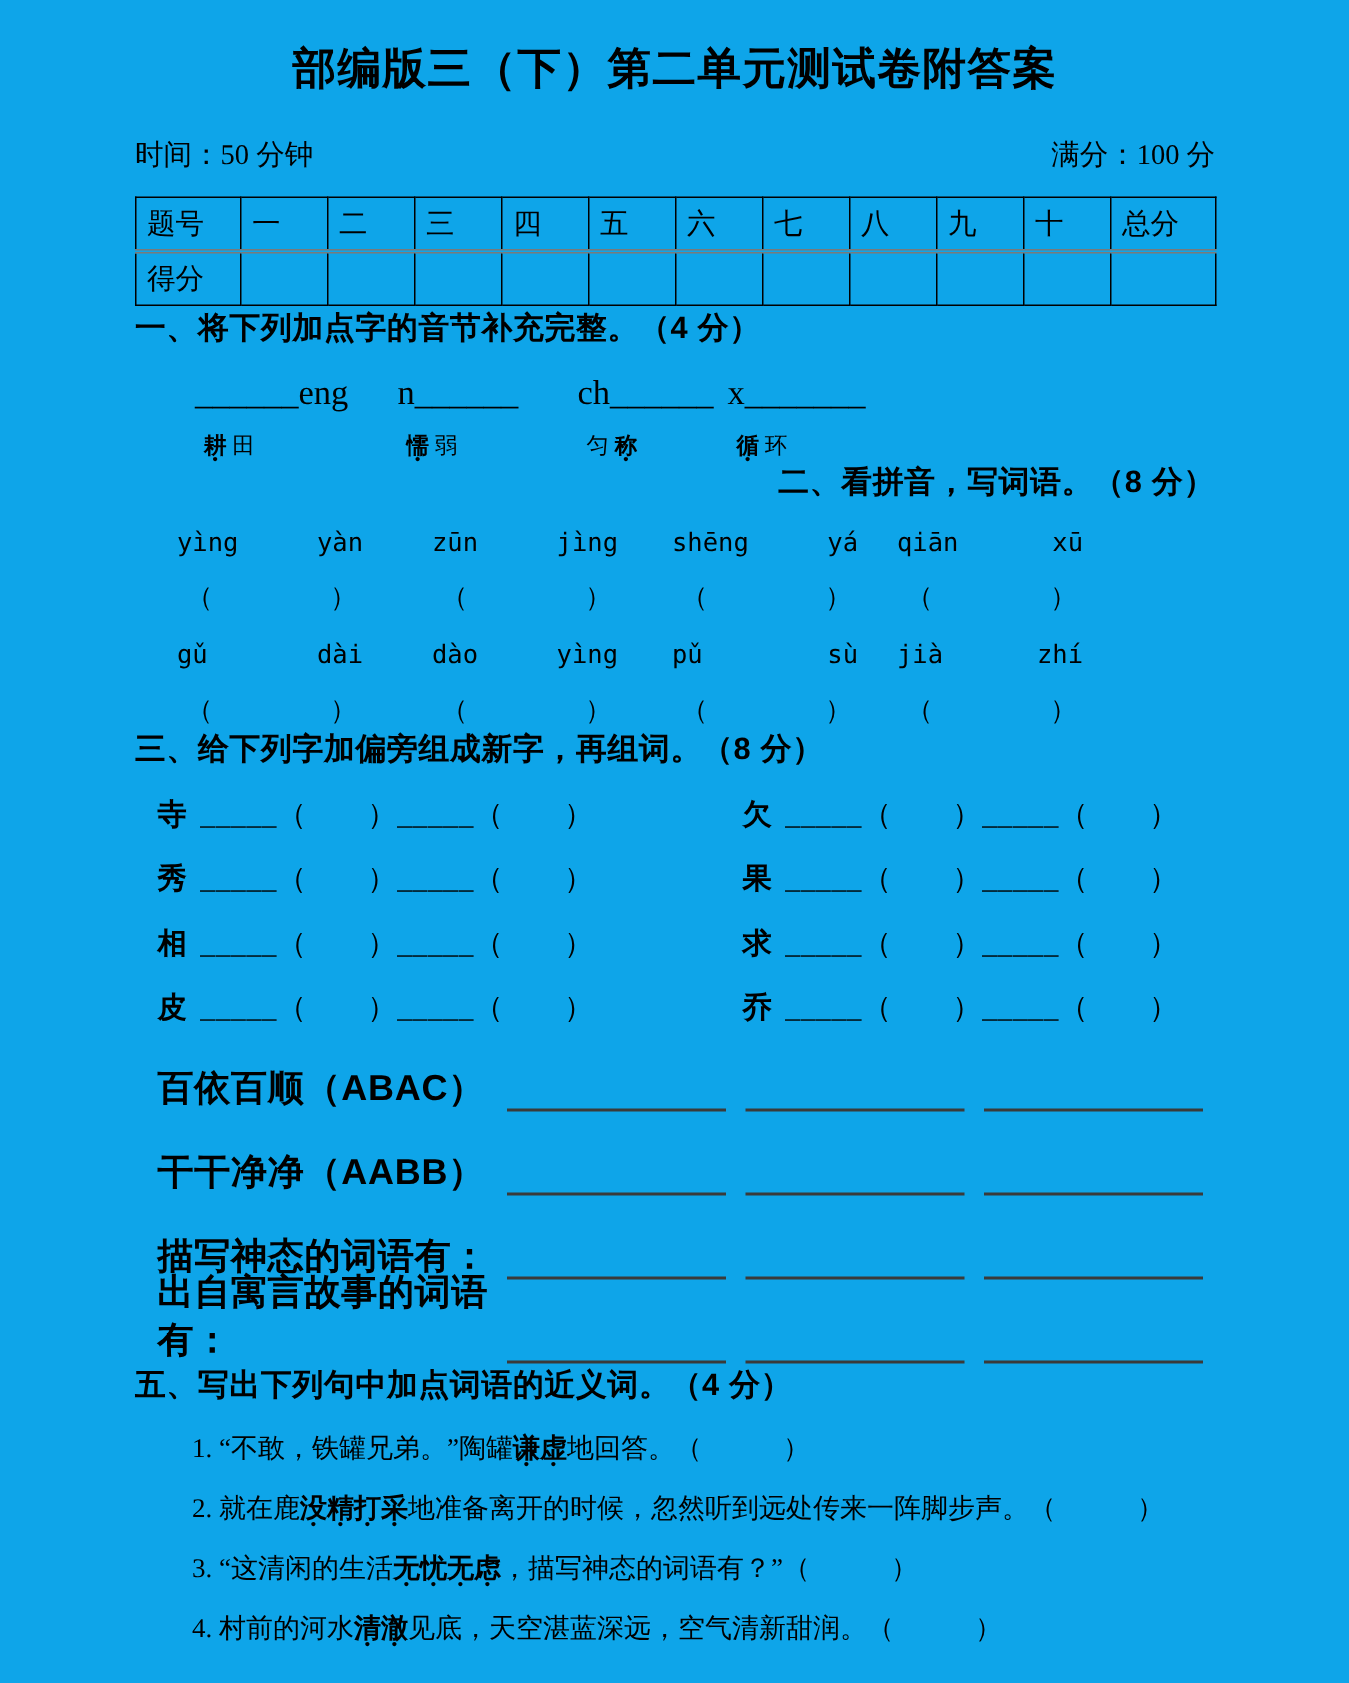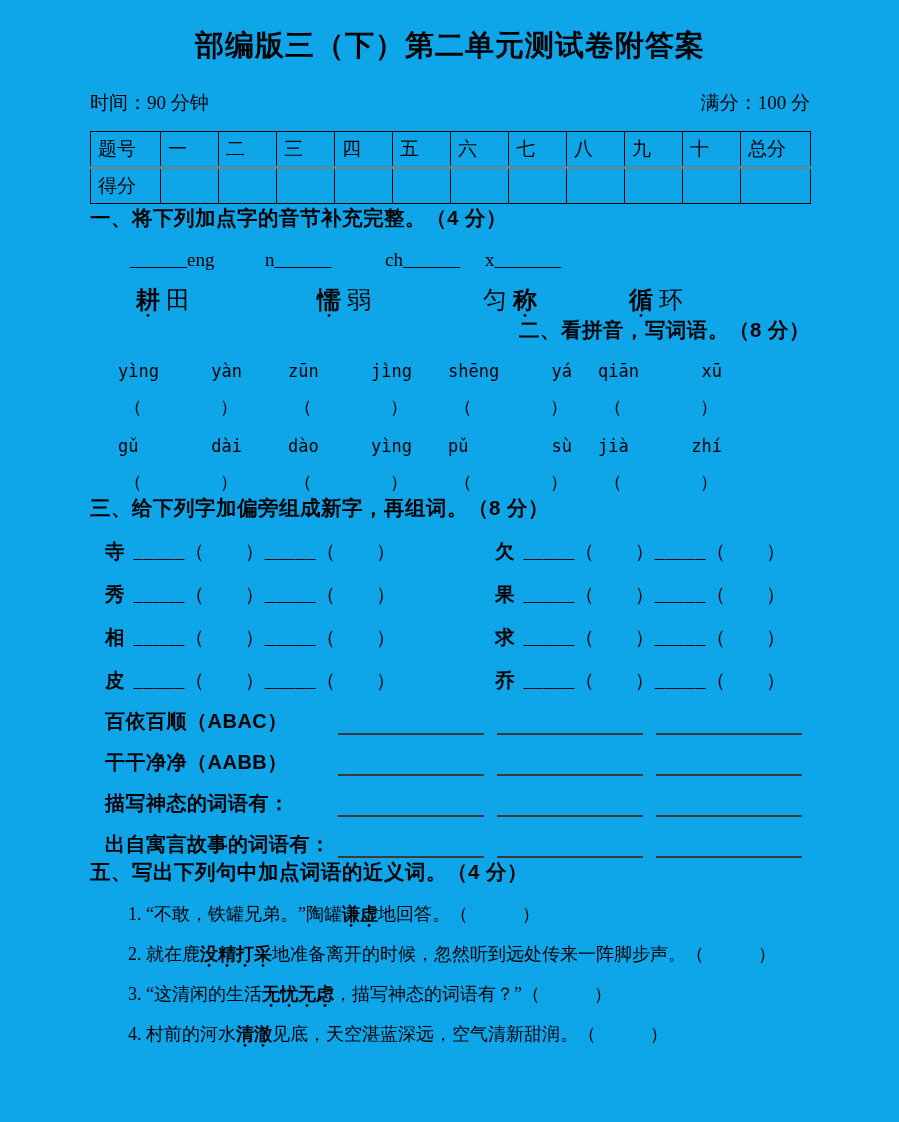--- a/index.html
+++ b/index.html
@@ -25,22 +25,22 @@
     vertical-align:middle;text-align:left;
   }
   table.score-table tr.r1 td{border-bottom:3px double #7a7a7a;}
   h2.sec-h{
     margin:0;font-size:20.5px;font-weight:700;
     font-family:"Liberation Sans", sans-serif;letter-spacing:0.5px;
   }
   .h1m{margin-top:19px;} .h2m{margin-top:14px;text-align:right;} .h3m{margin-top:16px;}
   .h4m{margin-top:14px;} .h5m{margin-top:12px;}
   
-  .s1-blanks{margin-top:17px;padding-left:40px;display:flex;font-size:19px;}
-  .s1-words{margin-top:13px;padding-left:46px;display:flex;font-size:24px;gap:46px;}
+  .s1-blanks{margin-top:17px;padding-left:40px;display:flex;font-size:23px;}
+  .s1-words{margin-top:13px;padding-left:46px;display:flex;font-size:15px;}
   .s1c1{width:135px;} .s1c2{width:120px;} .s1c3{width:100px;} .s1c4{width:120px;}
   
   .dotchar{
     position:relative;display:inline-block;font-weight:700;
     font-family:"Liberation Sans", sans-serif;
   }
   .dotchar::after{
     content:"•";position:absolute;left:50%;bottom:-0.5em;
     transform:translateX(-50%);font-size:10px;line-height:1;font-weight:700;
   }
@@ -53,41 +53,41 @@
   .py-row .py-group:nth-child(3),.paren-row .py-group:nth-child(3){margin-left:20px;}
   .py-row .py-group:nth-child(4),.paren-row .py-group:nth-child(4){margin-left:10px;}
   .paren-row .py-group{padding:0 12px 0 14px;}
   
   .s3-row{display:flex;padding-left:15px;margin-top:16px;font-size:19.5px;}
   .s3-cell{width:390px;display:flex;align-items:baseline;}
   .s3-cell.right{width:auto;}
   .s3char{font-weight:700;font-family:"Liberation Sans", sans-serif;margin-right:9px;}
   .s3pat{letter-spacing:0.5px;white-space:pre;}
   
-  .s4-row{display:flex;align-items:flex-end;padding-left:15px;margin-top:15px;font-size:20px;height:26px;}
+  .s4-row{display:flex;align-items:flex-end;padding-left:15px;margin-top:30px;font-size:24px;height:26px;}
   .s4label{
     width:233px;font-weight:700;font-family:"Liberation Sans", sans-serif;
     flex:none;letter-spacing:0.5px;
   }
   .s4blank{
     flex:none;width:146px;height:22px;border-bottom:2px solid #3a3a3a;margin-right:13px;
   }
   
   .s5-sent{margin:16px 0 0 0;padding-left:38px;font-size:18px;line-height:24px;}
   .seg{white-space:pre-wrap;}
 </style>
 </head>
 <body>
 
 <div class="page">
 
   <h1 class="title">部编版三（下）第二单元测试卷附答案</h1>
 
   <div class="info-row">
-    <span>时间：90 分钟</span>
+    <span>时间：50 分钟</span>
     <span>满分：100 分</span>
   </div>
 
   <table class="score-table">
     <colgroup>
       <col style="width:70px">
         <col style="width:58px">
         <col style="width:58px">
         <col style="width:58px">
         <col style="width:58px">

